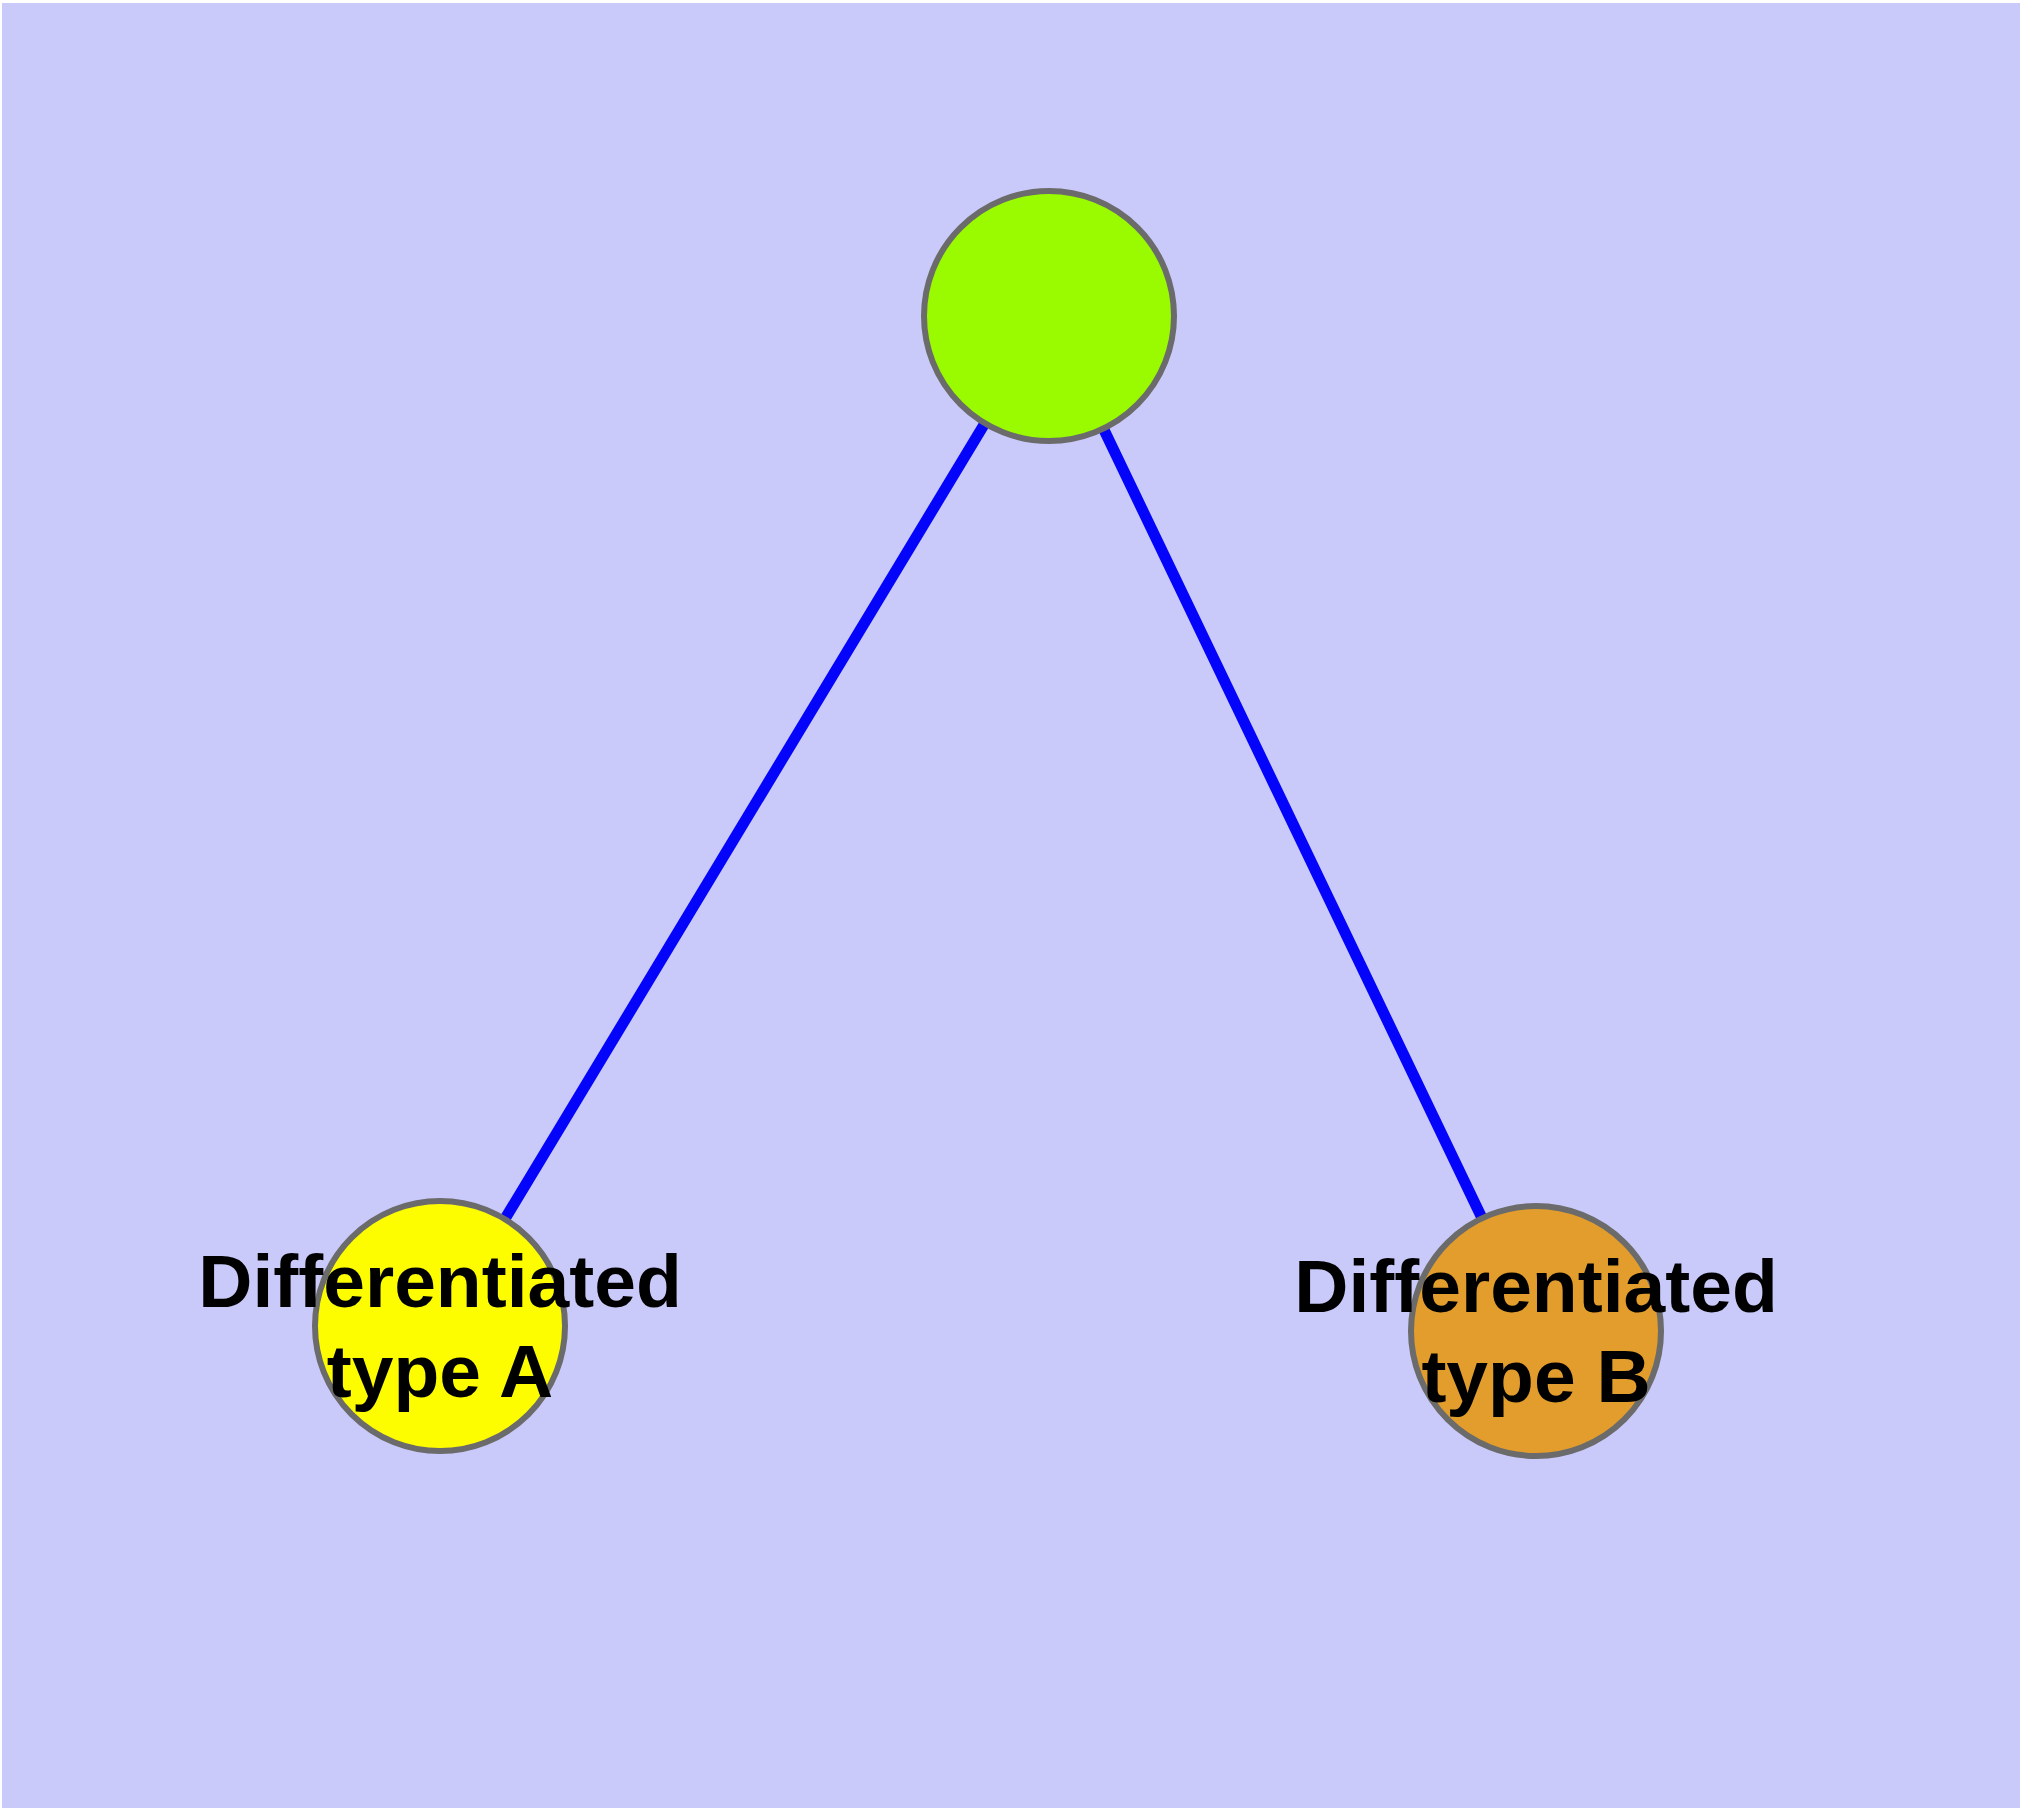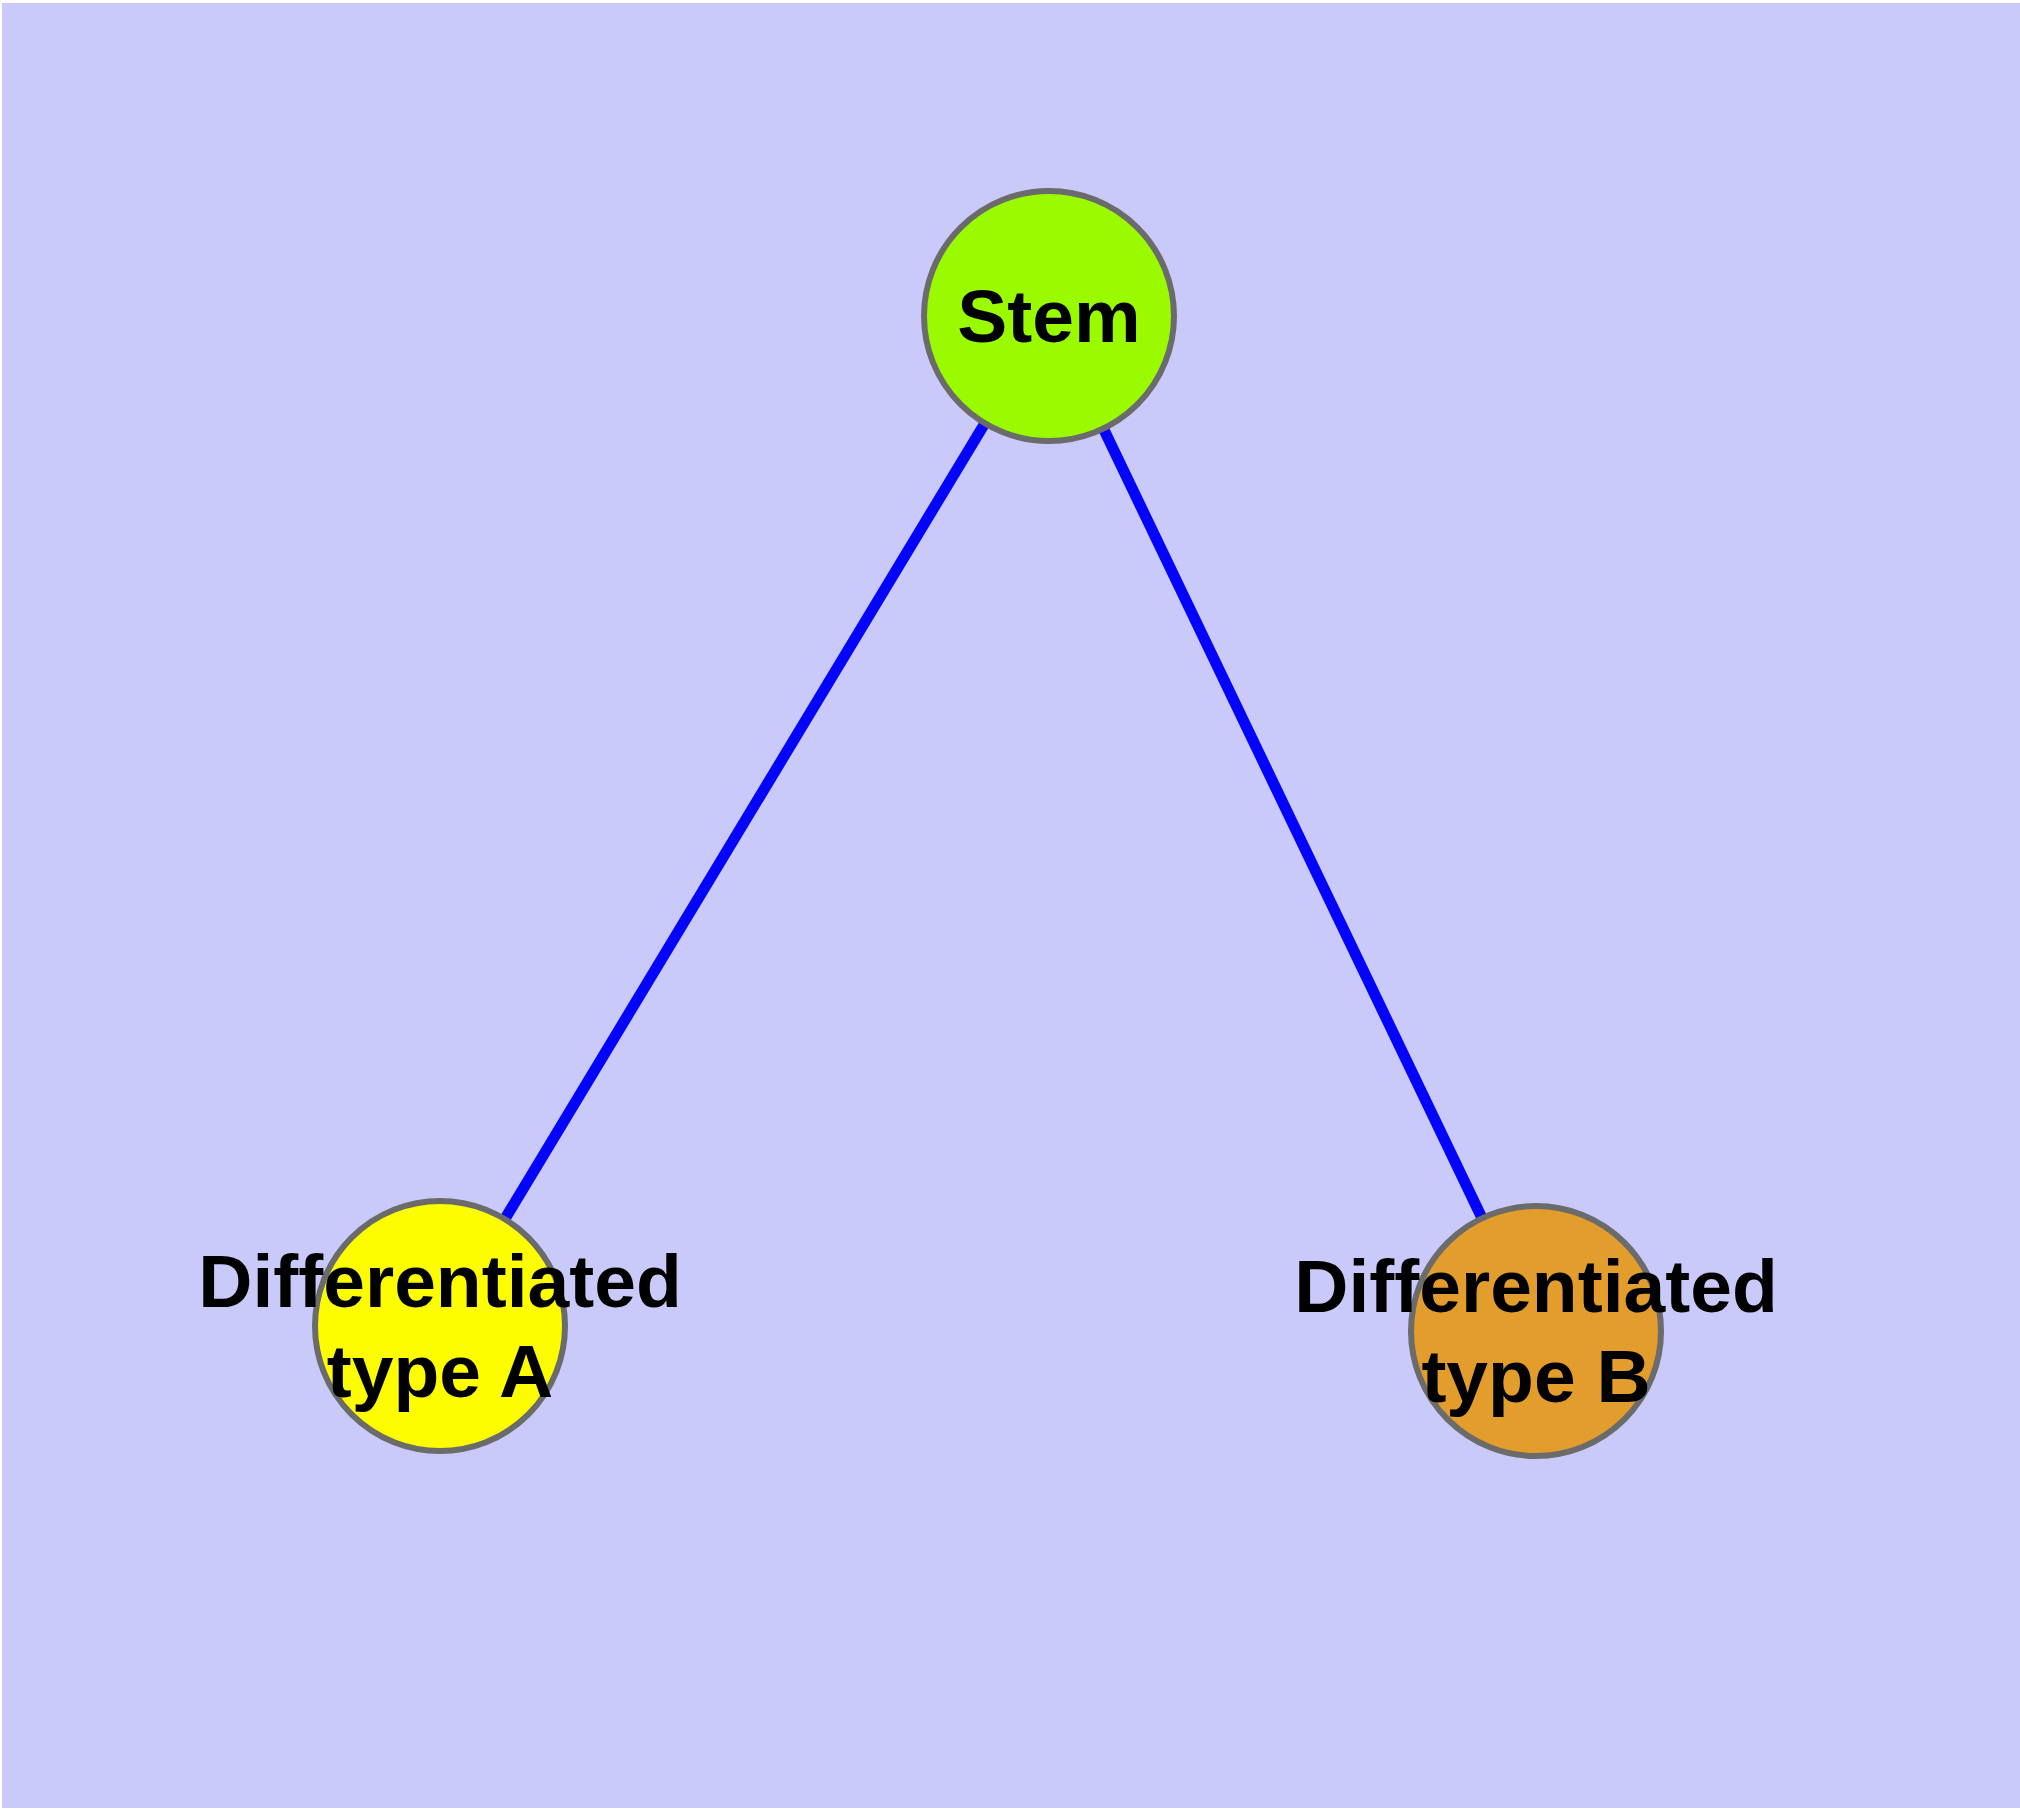--- a/index.html
+++ b/index.html
@@ -60,21 +60,20 @@
 
     <svg class="edges-svg" viewBox="0 0 2384 2138" xmlns="http://www.w3.org/2000/svg">
       <line x1="1238" y1="373" x2="519" y2="1565" stroke="#0404fa" stroke-width="13"></line>
       <line x1="1238" y1="373" x2="1812" y2="1570" stroke="#0404fa" stroke-width="13"></line>
     </svg>
 
     <div class="node-circle" style="left: 921px; top: 188px; height: 256px; width: 256px; background: rgb(154, 251, 0); border-color: rgb(107, 107, 107); border-width: 6px;"></div>
     <div class="node-circle" style="left: 312px; top: 1198px; height: 256px; width: 256px; background: rgb(253, 253, 0); border-color: rgb(107, 107, 107); border-width: 6px;"></div>
     <div class="node-circle" style="left: 1408px; top: 1203px; height: 256px; width: 256px; background: rgb(226, 157, 44); border-color: rgb(107, 107, 107); border-width: 6px;"></div>
 
-    <div class="node-label" style="left: 1049px; top: 316px; color: rgb(0, 0, 0); font-size: 75px;">Stem</div>
     <div class="node-label" style="left: 440px; top: 1326px; color: rgb(0, 0, 0); font-size: 75px;">Differentiated
 type A</div>
     <div class="node-label" style="left: 1536px; top: 1331px; color: rgb(0, 0, 0); font-size: 75px;">Differentiated
 type B</div>
 
   </div>
 </div>
 
 
 </body></html>

